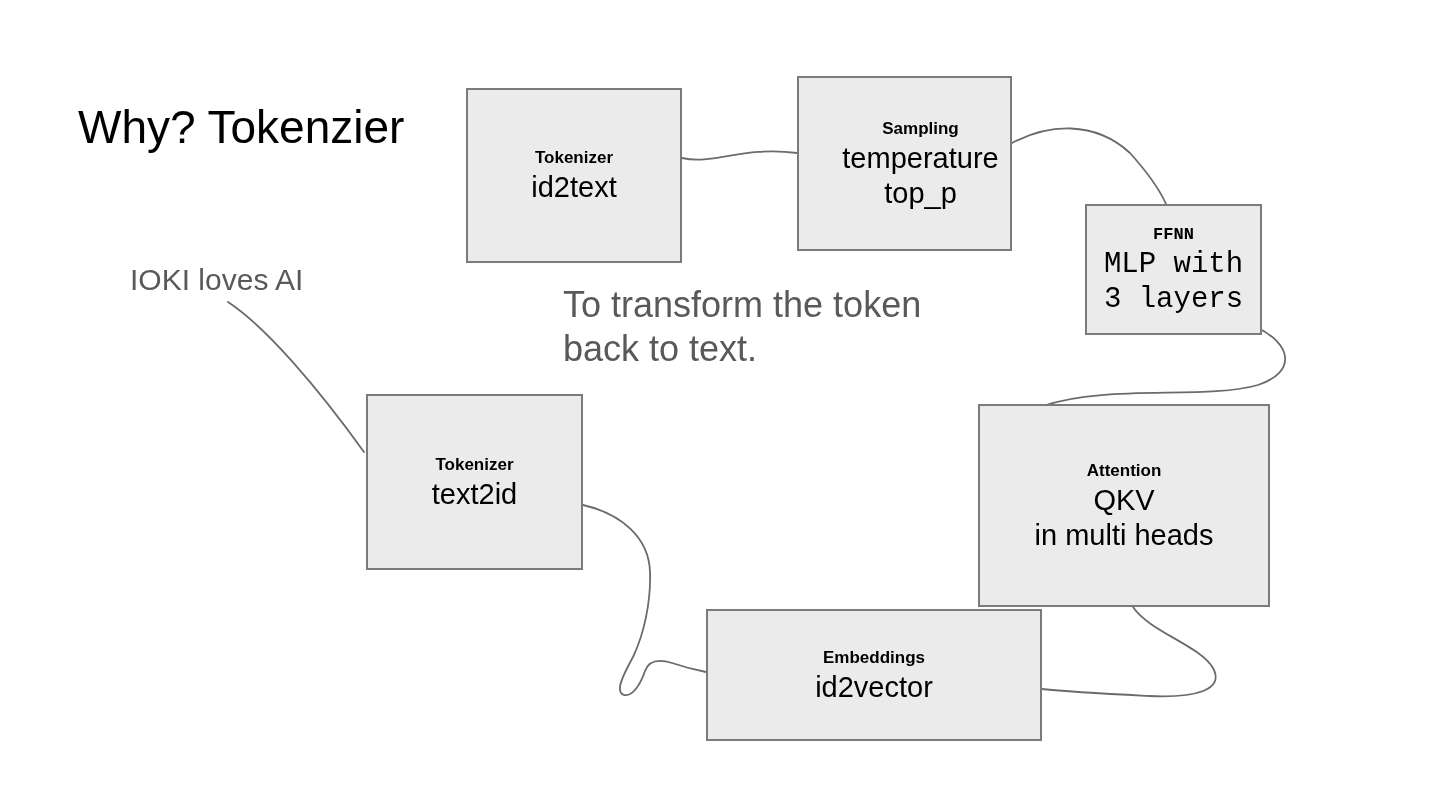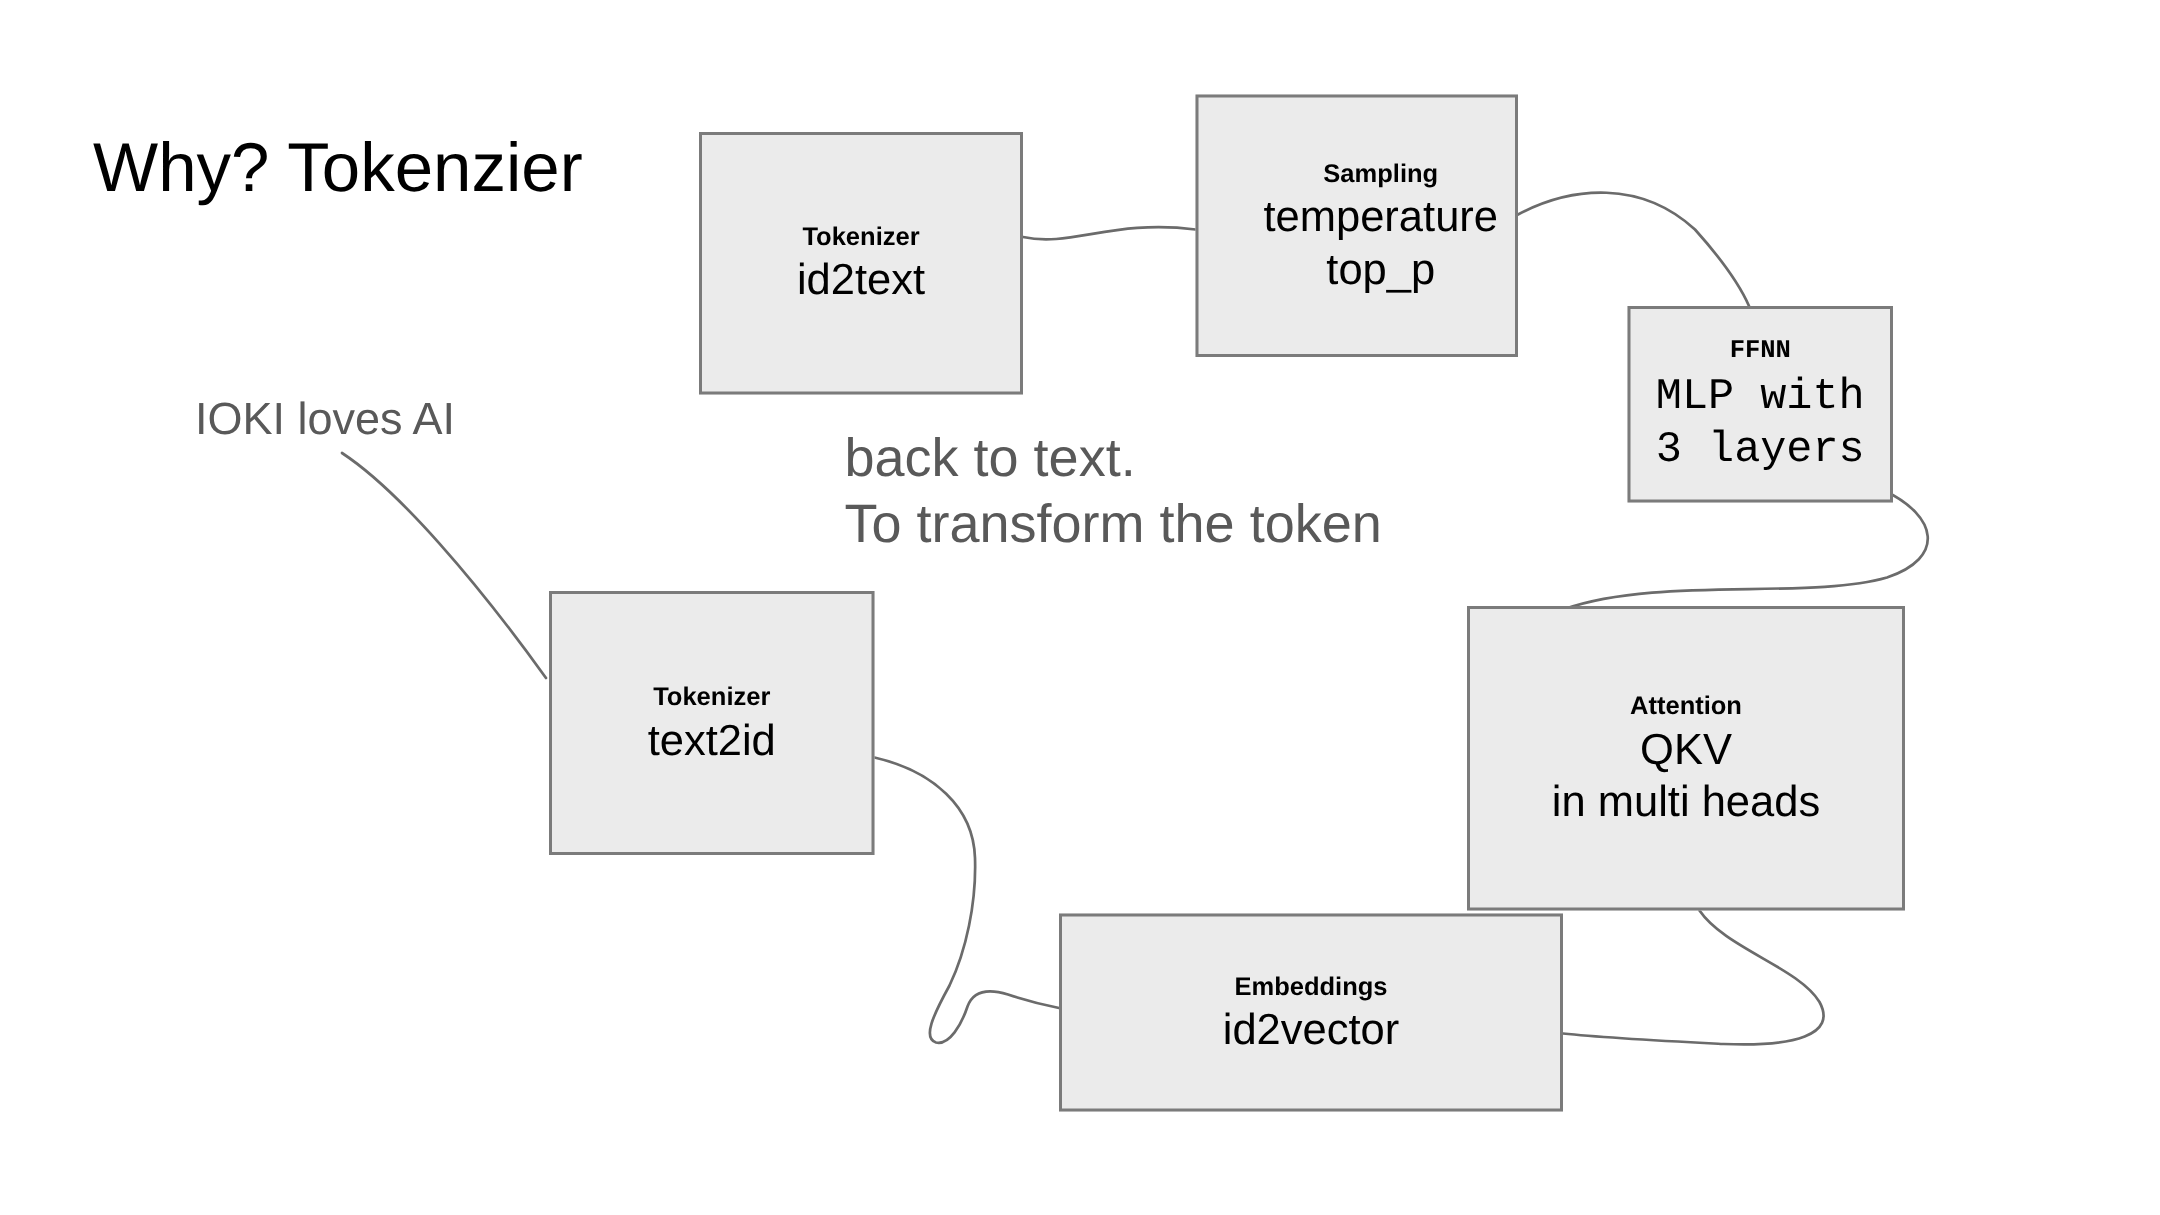--- a/index.html
+++ b/index.html
@@ -24,21 +24,21 @@
   }
   .wire {
     fill: none;
     stroke-width: 1.8px;
     stroke-linecap: round;
   }
   .title {
     position: absolute;
     left: 62px;
     top: 84px;
-    margin: 0;
+    margin: 16px;
     font-size: 46px;
     font-weight: 400;
     color: var(--title-text, #000);
     white-space: nowrap;
   }
   .annotation {
     position: absolute;
     left: 130px;
     top: 251px;
     font-size: 30px;
@@ -91,31 +91,31 @@
     <path class="wire" d="M 1256 327 C 1292 344, 1297 372, 1258 385 C 1206 400, 1106 384, 1043 406" stroke="#6b6b6b"></path>
     <path class="wire" d="M 1133 607 C 1150 632, 1199 645, 1213 668 C 1225 690, 1196 698, 1149 696 C 1110 694, 1070 692, 1042 689" stroke="#6b6b6b"></path>
     <path class="wire" d="M 583 505 C 622 514, 649 538, 650 572 C 651 602, 644 634, 633 657 C 622 677, 615 692, 624 695 C 633 697, 641 683, 645 671 C 649 660, 659 659, 672 663 C 684 667, 696 670, 706 672" stroke="#6b6b6b"></path>
   </svg>
 
   <h1 class="title">Why? Tokenzier</h1>
 
   <div class="annotation">IOKI loves AI</div>
 
   <div class="note">
+    <div>To transform the token</div>
     <div>back to text.</div>
-    <div>To transform the token</div>
   </div>
 
   <div class="node" style="left:466px; top:88px; width:216px; height:175px;">
     <div class="node-header">Tokenizer</div>
     <div class="node-line">id2text</div>
     <div class="node-line"></div>
   </div>
 
-  <div class="node" style="left:797px; top:63px; width:215px; height:175px;padding-left:32px;">
+  <div class="node" style="left:797px; top:76px; width:215px; height:175px;padding-left:32px;">
     <div class="node-header">Sampling</div>
     <div class="node-line">temperature</div>
     <div class="node-line">top_p</div>
   </div>
 
   <div class="node" style="left:1085px; top:204px; width:177px; height:131px;font-family:Liberation Mono, monospace;">
     <div class="node-header">FFNN</div>
     <div class="node-line">MLP with</div>
     <div class="node-line">3 layers</div>
   </div>

